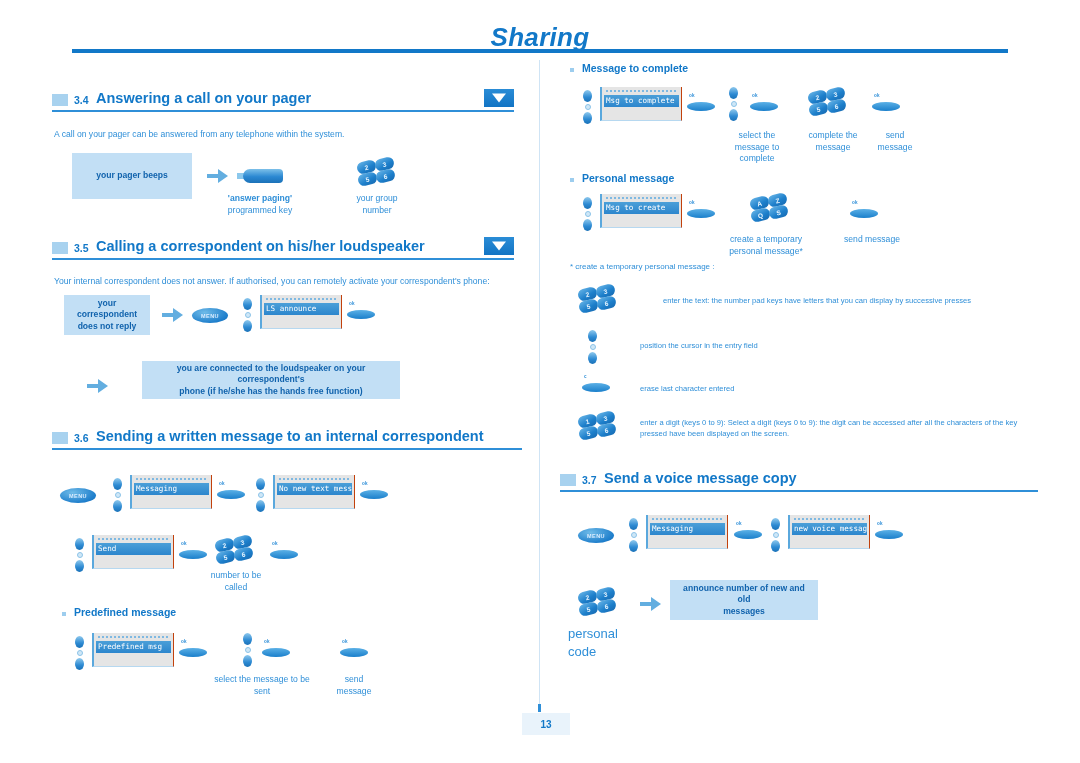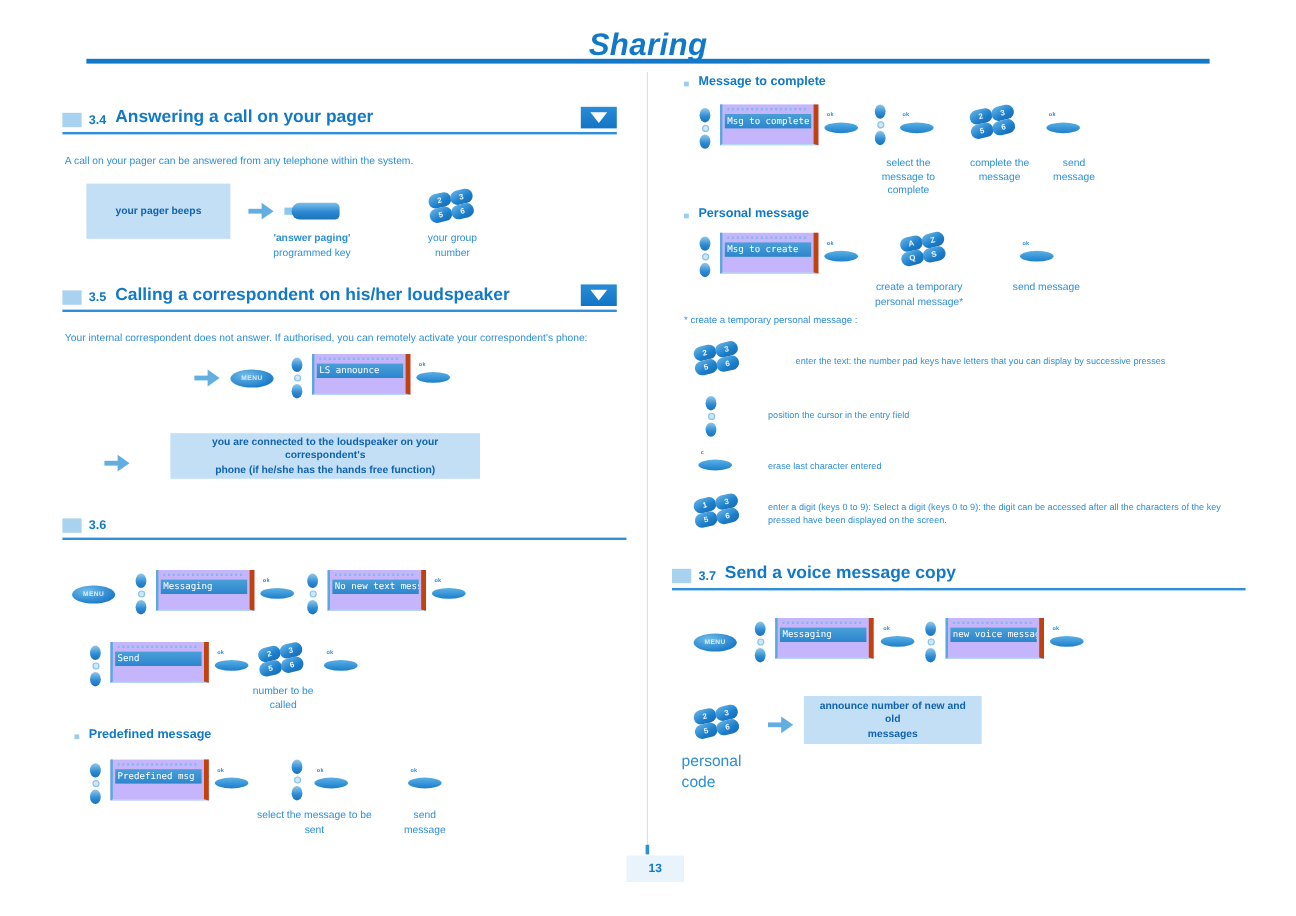--- a/index.html
+++ b/index.html
@@ -164,24 +164,24 @@
     letter-spacing: 0.2px;
   }
   .keypad .k0 { left: 0;  top: 3px; }
   .keypad .k1 { left: 18px; top: 0px; }
   .keypad .k2 { left: 1px; top: 15px; }
   .keypad .k3 { left: 19px; top: 12px; }
 
   
   .lcd {
     position: relative;
-    background: #c4b5fd;
+    background: #e5e5e5;
     border-left: 2px solid #5aa8dd;
     border-bottom: 1px solid #b6d8f0;
-    border-right: 4px solid #c2410c;
+    border-right: 1px solid #c2410c;
     padding: 3px 2px 6px 2px;
   }
   .lcd .dots {
     height: 3px; margin: 0 3px 2px 2px;
     background-image: repeating-linear-gradient(90deg,#7fb9e2 0 2px, transparent 2px 4px);
     background-size: 4px 2px; background-repeat: repeat-x;
     background-position: 0 0px;
   }
   .lcd .row {
     background: linear-gradient(180deg,#4b9fd8,#2c86cd);
@@ -262,20 +262,24 @@
     <div class="section" style="position:absolute; left:0; top:176px; width:462px;">
       <div class="sec-head">
         <div class="sec-tab"></div>
         <div class="sec-num">3.5</div>
         <div class="sec-title">Calling a correspondent on his/her loudspeaker</div>
         <div class="sec-arrow" style="left:432px;"></div>
         <div class="sec-rule"></div>
       </div>
       <div class="body-text" style="position:absolute; left:2px; top:37px; width:450px;">Your internal correspondent does not answer. If authorised, you can remotely activate your correspondent's phone:</div>
 
+      <div class="callout" style="position:absolute; left:12px; top:57px; width:86px; height:40px; flex-direction:column;">
+        <div>your correspondent</div>
+        <div>does not reply</div>
+      </div>
 
       <div class="arrow-right" style="position:absolute; left:110px; top:70px;"></div>
 
       <div class="menu-btn" style="position:absolute; left:140px; top:70px;">MENU</div>
 
       <div class="navigator" style="position:absolute; left:190px; top:60px;">
         <div class="lz top"></div>
         <div class="dot"></div>
         <div class="lz bot"></div>
       </div>
@@ -295,20 +299,21 @@
       <div class="callout" style="position:absolute; left:90px; top:123px; width:258px; height:38px; flex-direction:column;">
         <div>you are connected to the loudspeaker on your correspondent's</div>
         <div>phone (if he/she has the hands free function)</div>
       </div>
     </div>
 
     <div class="section" style="position:absolute; left:0; top:366px; width:470px;">
       <div class="sec-head">
         <div class="sec-tab"></div>
         <div class="sec-num">3.6</div>
+        <div class="sec-title">Sending a written message to an internal correspondent</div>
         <div class="sec-rule"></div>
       </div>
 
       <div class="menu-btn" style="position:absolute; left:8px; top:60px;">MENU</div>
 
       <div class="navigator" style="position:absolute; left:60px; top:50px;">
         <div class="lz top"></div>
         <div class="dot"></div>
         <div class="lz bot"></div>
       </div>

